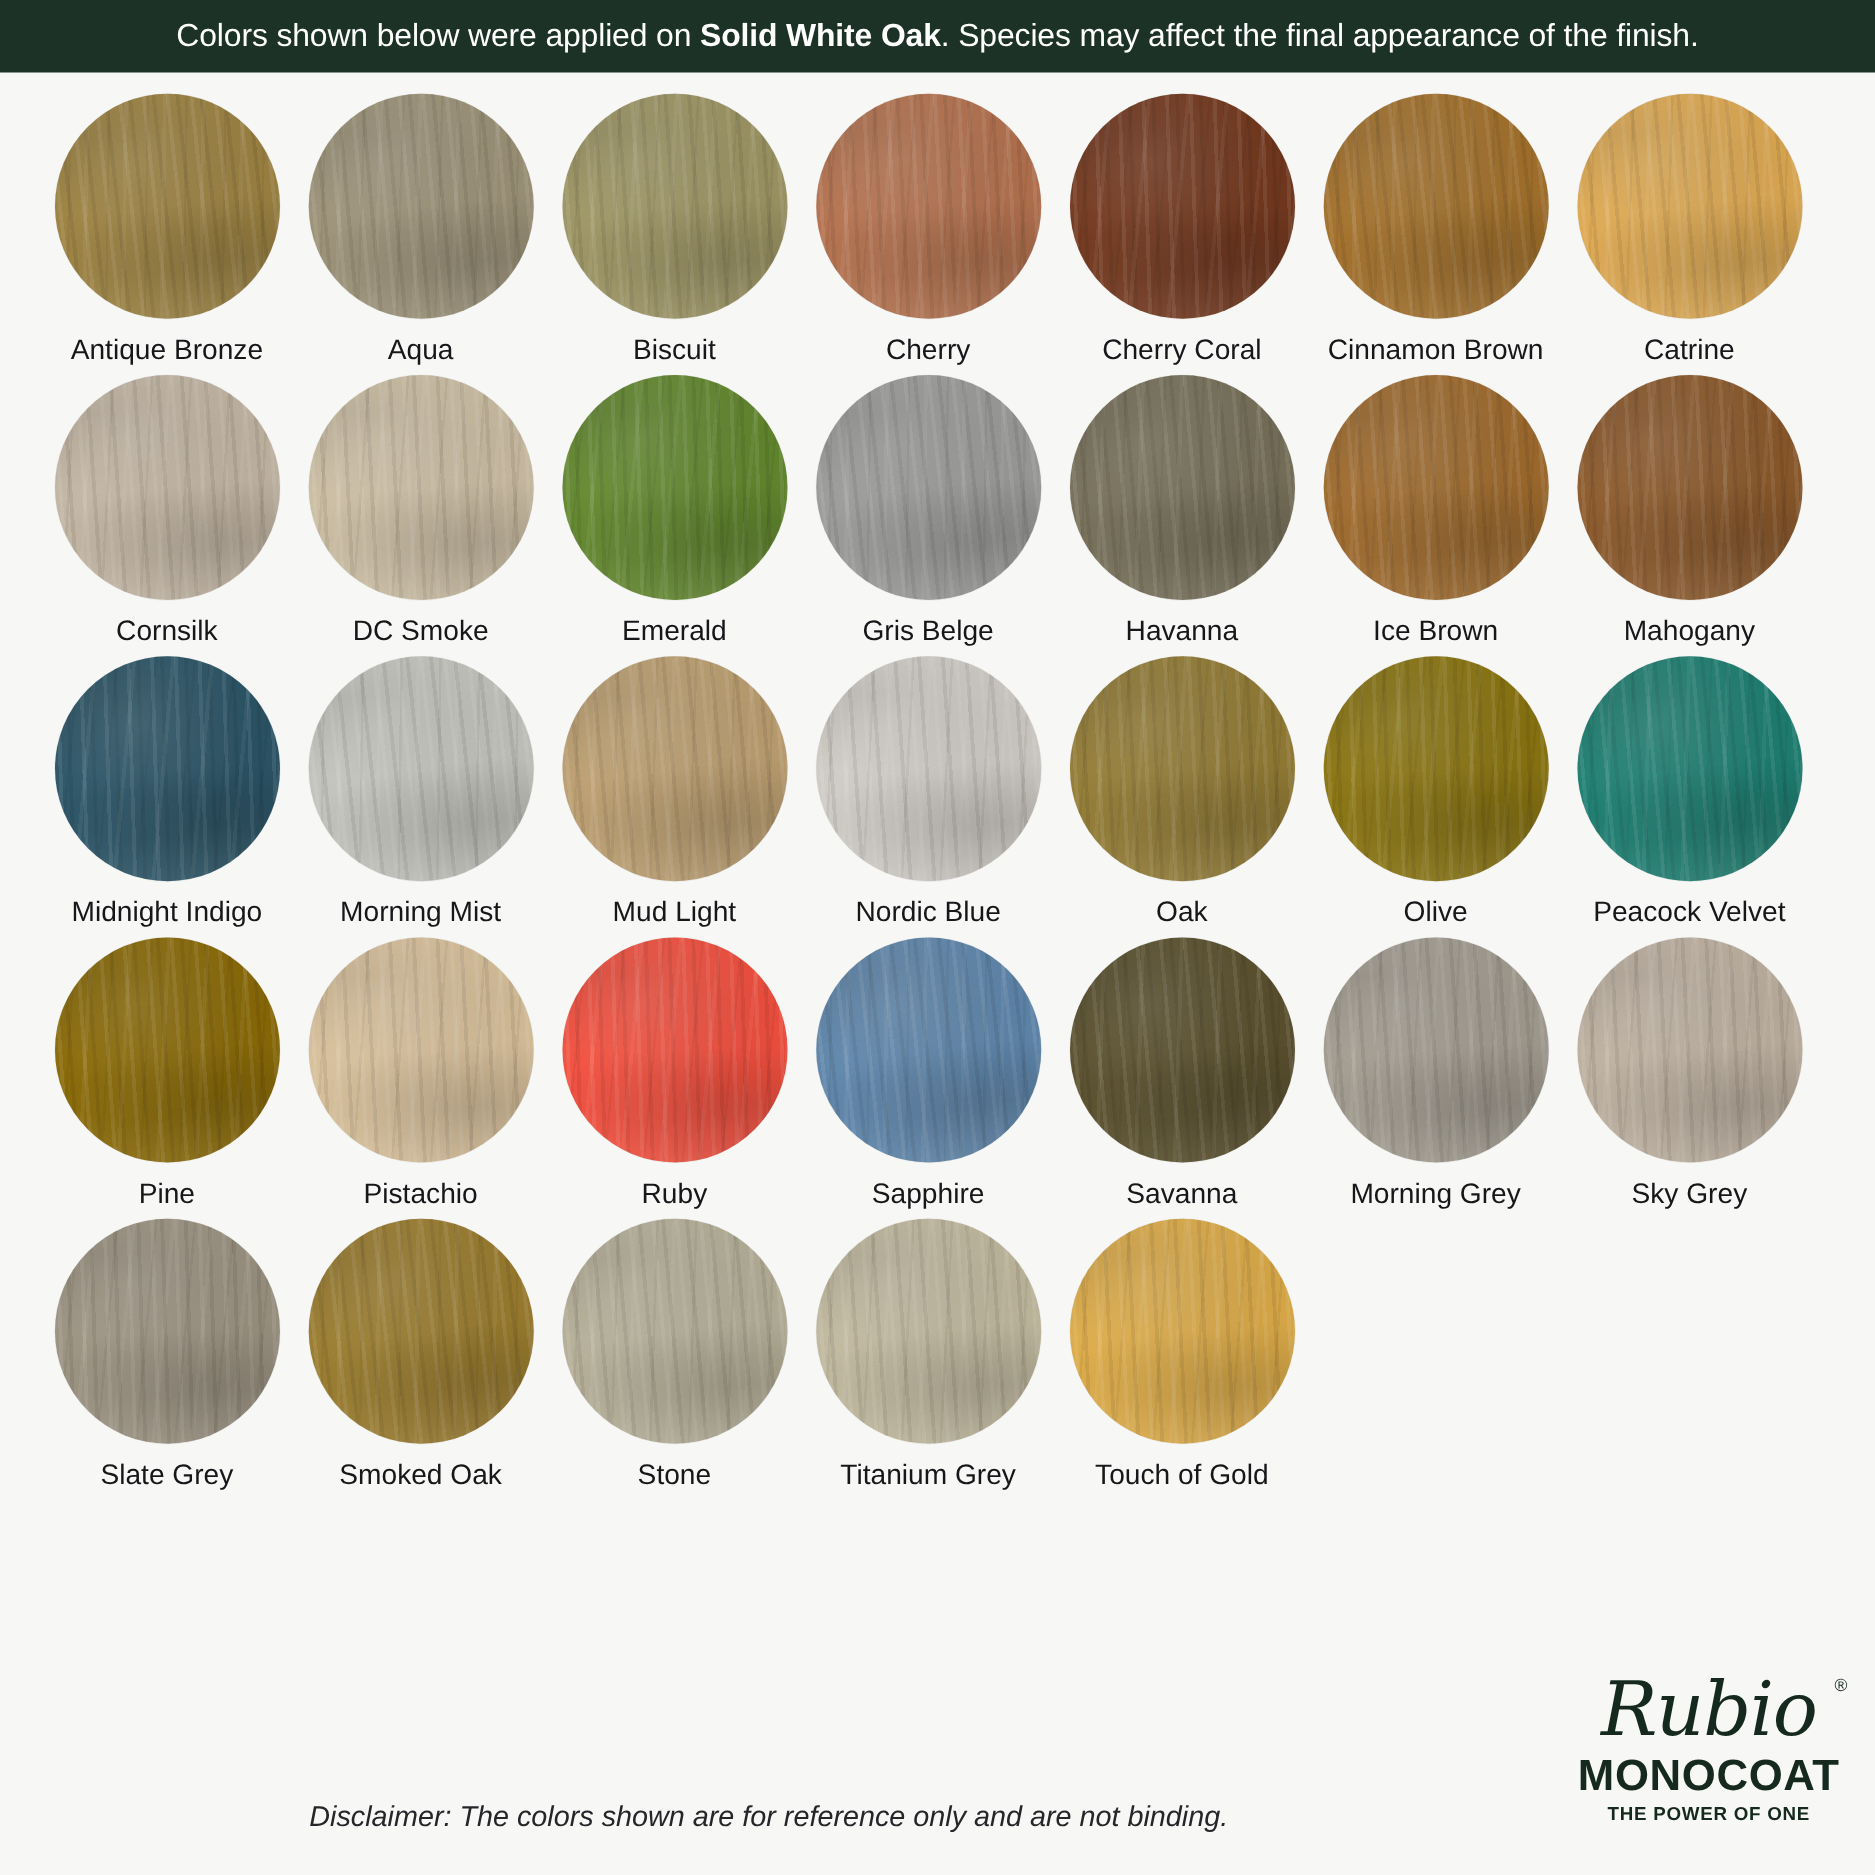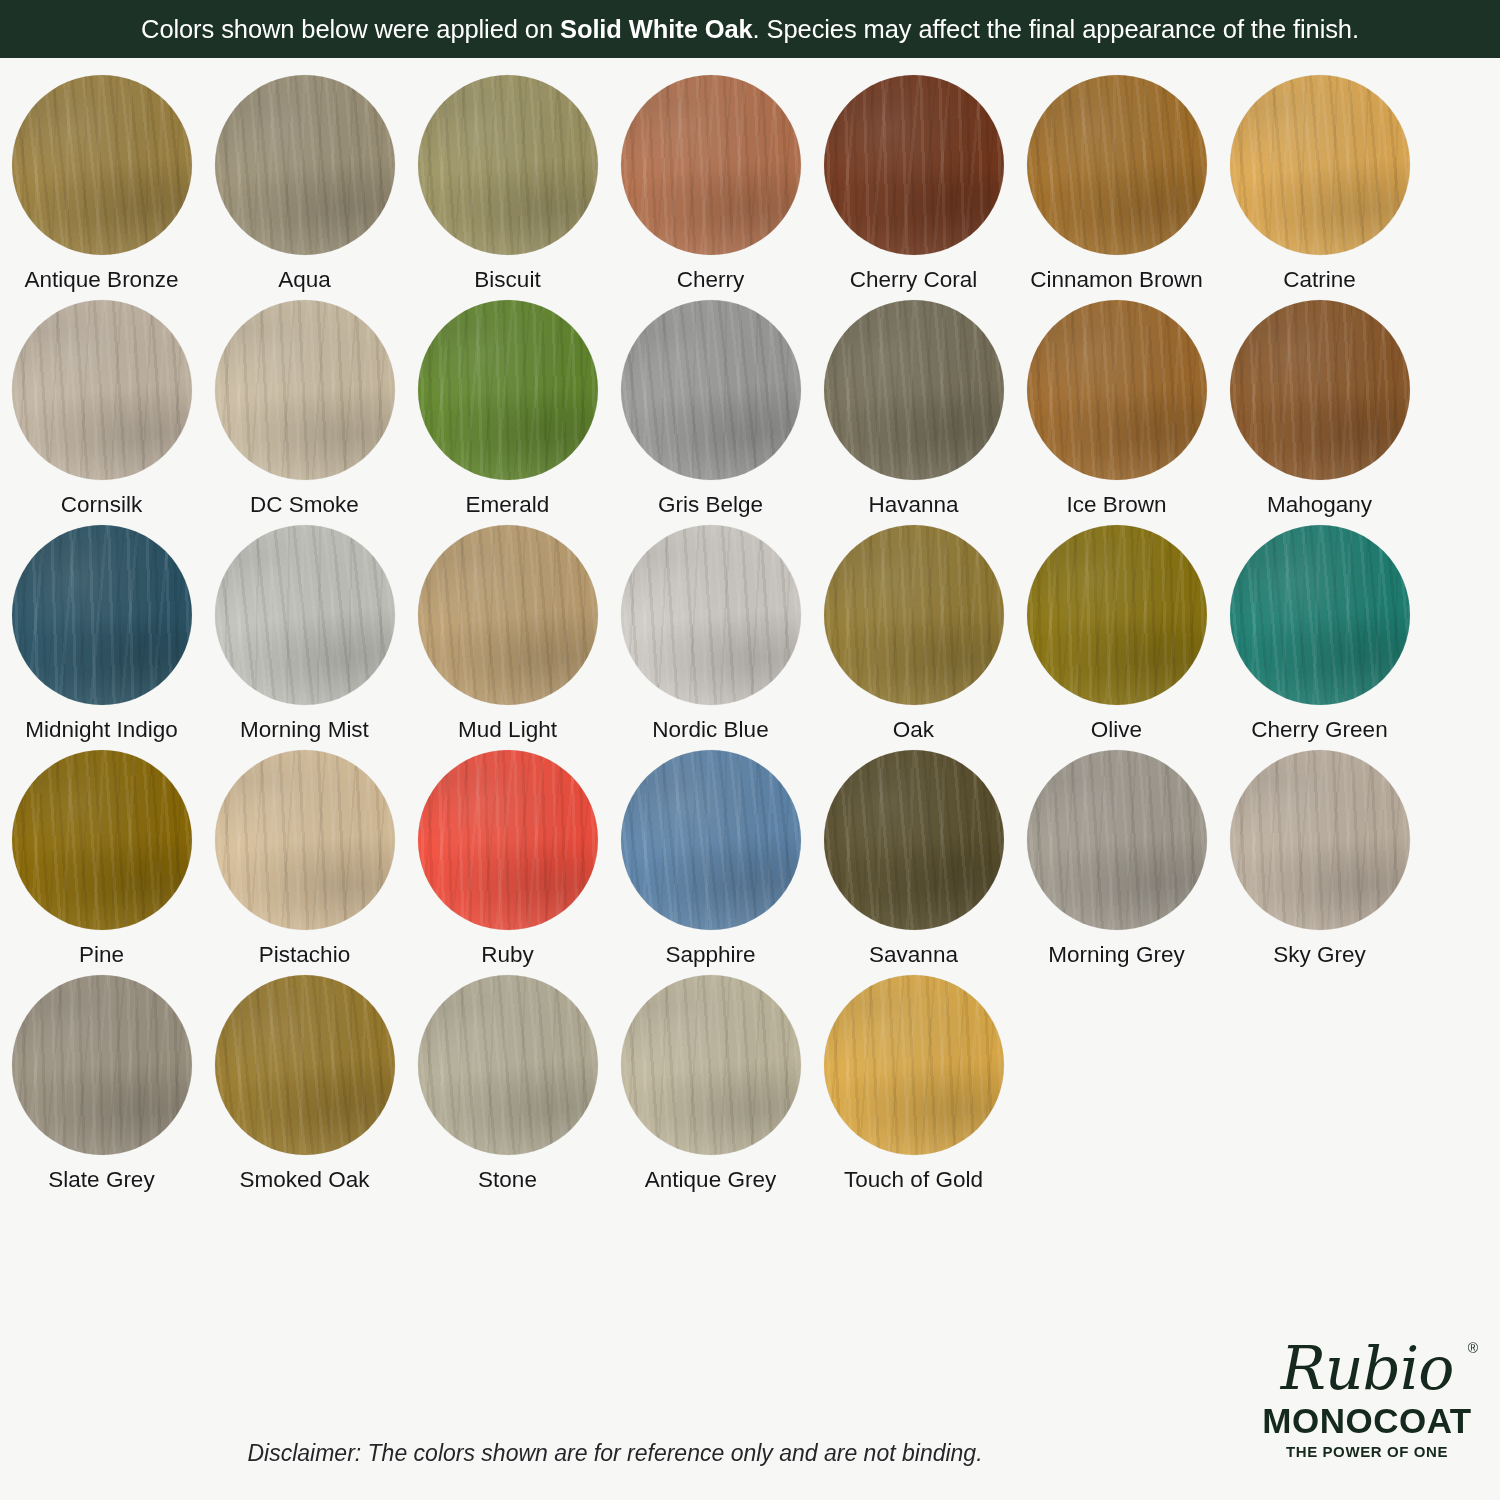--- a/index.html
+++ b/index.html
@@ -38,20 +38,21 @@
   
   #swatch-grid {
     position: absolute;
     left: 0;
     top: 75px;
     width: 1256px;
     display: grid;
     grid-template-columns: repeat(7, 1fr);
     grid-auto-rows: 225px;
     justify-items: center;
+    padding-left: 32px;
   }
   .swatch-cell {
     width: 203px;
     display: flex;
     flex-direction: column;
     align-items: center;
   }
   .swatch-disc-wrap {
     width: 180px;
     height: 180px;
@@ -415,21 +416,21 @@
     </div>
     <div class="swatch-cell">
       <div class="swatch-disc-wrap">
         <div class="swatch-disc" style="background: rgb(31, 127, 114);">
           <div class="grain grain-a" style="transform: rotate(-1.1deg);"></div>
           <div class="grain grain-b" style="transform: rotate(-1.1deg);"></div>
           <div class="grain grain-c" style="transform: rotate(-1.1deg);"></div>
           <div class="shade"></div>
         </div>
       </div>
-      <div class="swatch-label">Cherry Green</div>
+      <div class="swatch-label">Peacock Velvet</div>
     </div>
     <div class="swatch-cell">
       <div class="swatch-disc-wrap">
         <div class="swatch-disc" style="background: rgb(138, 106, 8);">
           <div class="grain grain-a" style="transform: rotate(0deg);"></div>
           <div class="grain grain-b" style="transform: rotate(0deg);"></div>
           <div class="grain grain-c" style="transform: rotate(0deg);"></div>
           <div class="shade"></div>
         </div>
       </div>
@@ -536,21 +537,21 @@
     </div>
     <div class="swatch-cell">
       <div class="swatch-disc-wrap">
         <div class="swatch-disc" style="background: rgb(192, 184, 158);">
           <div class="grain grain-a" style="transform: rotate(0deg);"></div>
           <div class="grain grain-b" style="transform: rotate(0deg);"></div>
           <div class="grain grain-c" style="transform: rotate(0deg);"></div>
           <div class="shade"></div>
         </div>
       </div>
-      <div class="swatch-label">Antique Grey</div>
+      <div class="swatch-label">Titanium Grey</div>
     </div>
     <div class="swatch-cell">
       <div class="swatch-disc-wrap">
         <div class="swatch-disc" style="background: rgb(220, 171, 73);">
           <div class="grain grain-a" style="transform: rotate(1.1deg);"></div>
           <div class="grain grain-b" style="transform: rotate(1.1deg);"></div>
           <div class="grain grain-c" style="transform: rotate(1.1deg);"></div>
           <div class="shade"></div>
         </div>
       </div>

